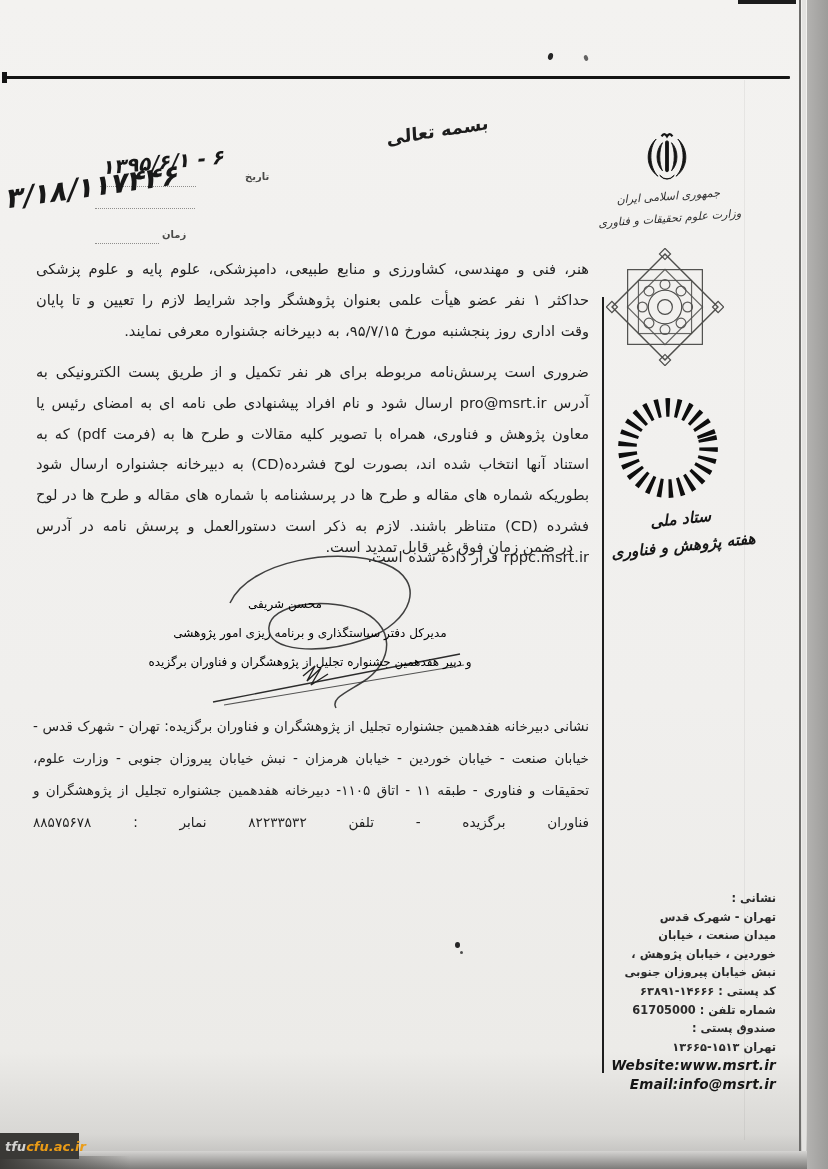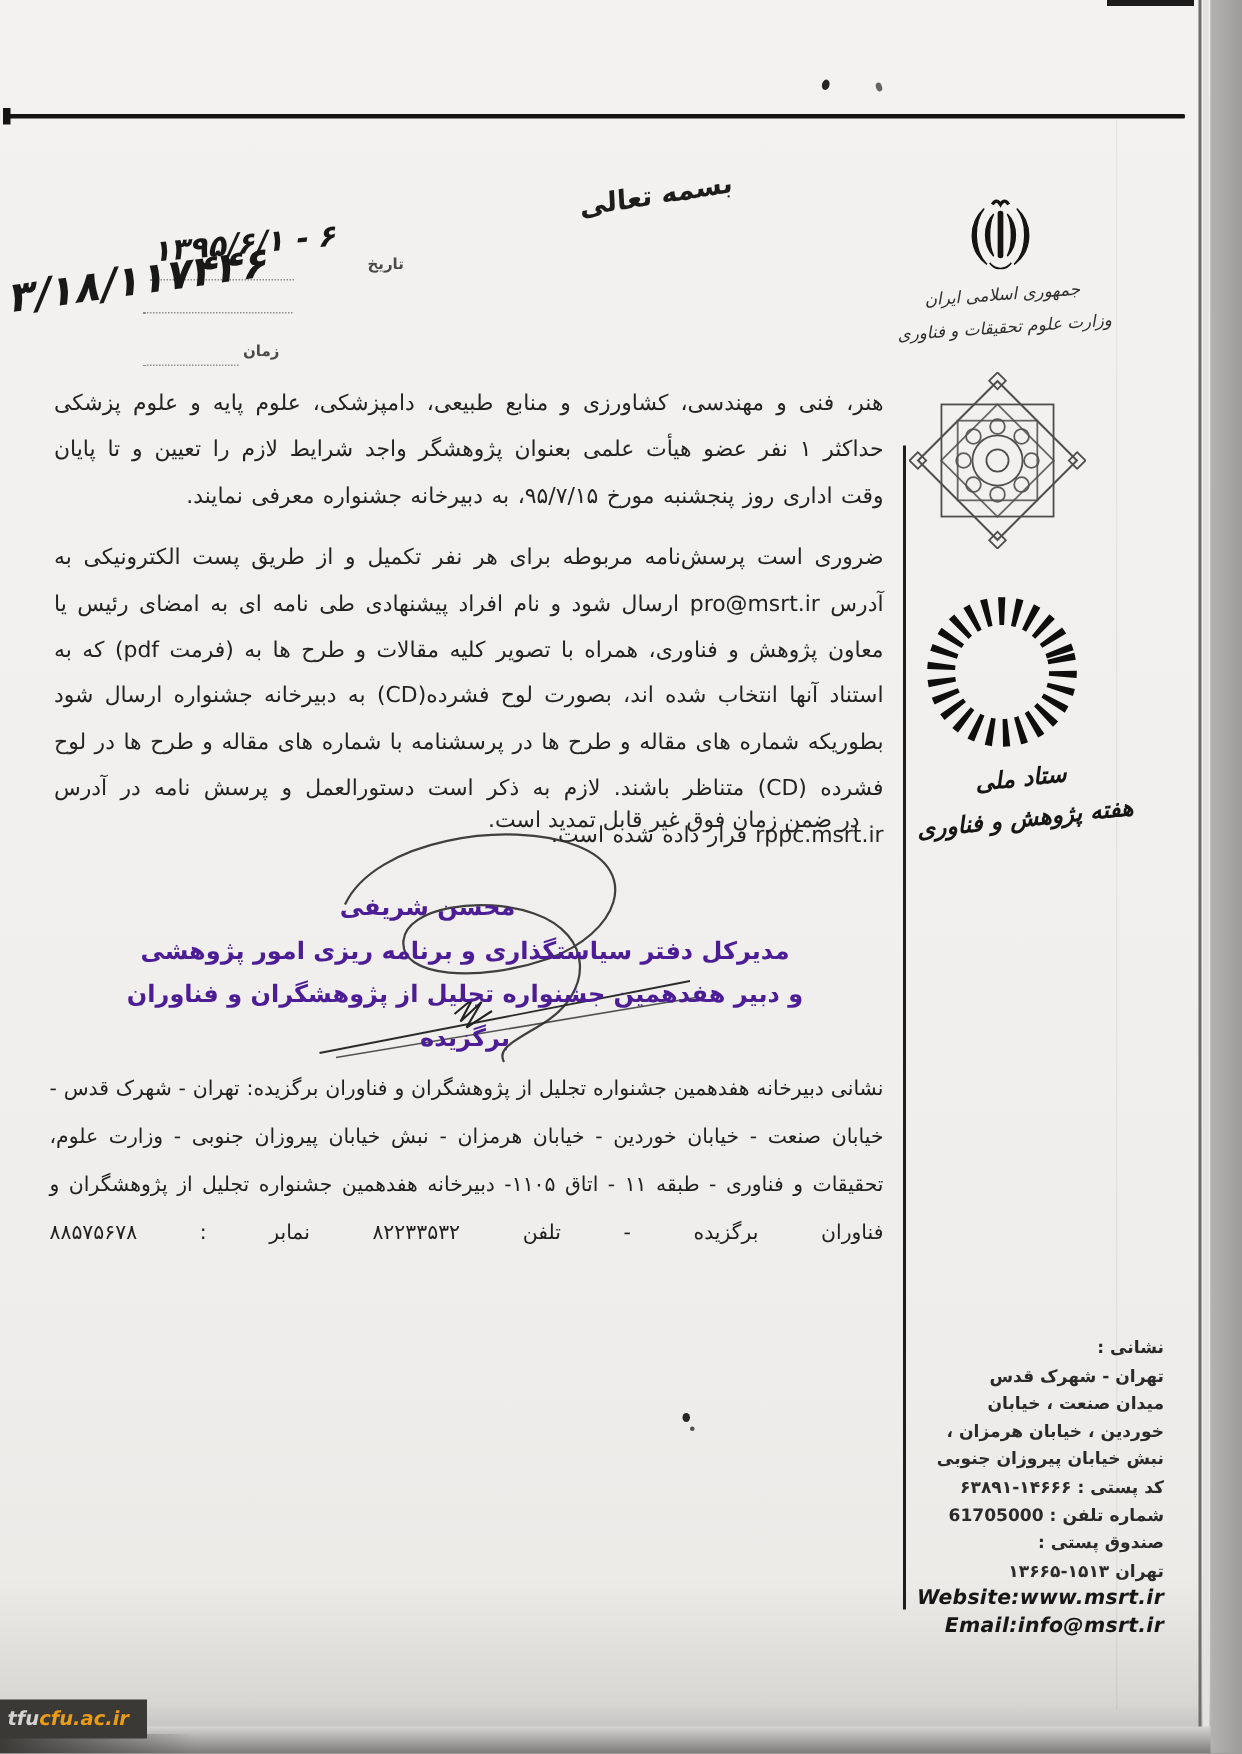--- a/index.html
+++ b/index.html
@@ -32,37 +32,37 @@
   .handw{position:absolute;direction:ltr;unicode-bidi:bidi-override;color:#181818;font-weight:bold;white-space:nowrap;}
   .handw-date{left:103px;top:150px;font-size:20px;transform:rotate(-5deg) skewX(-14deg);}
   .handw-num{left:6px;top:170px;font-size:28px;transform:rotate(-8deg) skewX(-15deg);letter-spacing:2px;}
 
   .body-text{position:absolute;left:36px;width:553px;direction:rtl;text-align:justify;text-align-last:right;
     font-size:14.6px;color:#232323;line-height:30.8px;word-spacing:1px;}
   .closing{position:absolute;left:36px;width:553px;direction:rtl;text-align:right;padding-right:16px;
     box-sizing:border-box;font-size:14.6px;color:#232323;}
 
   .sig-block{position:absolute;left:70px;top:590px;width:480px;text-align:center;direction:rtl;
-    font-weight:bold;font-size:16px;color:#4c1d95;line-height:29px;}
+    font-weight:normal;font-size:12px;color:#000000;line-height:29px;}
   .sig-name{transform:translateX(-25px);}
   .sig-svg{position:absolute;pointer-events:none;}
 
   .addr-block{position:absolute;left:33px;top:710px;width:556px;direction:rtl;text-align:justify;
     text-align-last:justify;font-size:13.6px;font-weight:normal;color:#1f1f1f;line-height:32px;}
 
   .vsep{position:absolute;left:602px;top:297px;width:2.4px;height:776px;background:#1e1e1e;}
 
   .sidebar-caption{position:absolute;left:592px;top:506px;width:180px;text-align:center;direction:rtl;
     font-size:15.5px;font-weight:bold;font-style:italic;color:#161616;line-height:27px;transform:rotate(-6deg);}
 
   .footer-col{position:absolute;left:608px;top:889px;width:178px;direction:rtl;text-align:right;
     padding-right:10px;box-sizing:border-box;font-size:11.4px;font-weight:bold;color:#2b2b2b;line-height:18.6px;}
   .footer-web{direction:ltr;font-size:13.6px;font-style:italic;color:#161616;letter-spacing:0.2px;}
 
-  .badge{position:absolute;left:0;top:1133px;width:98px;height:26px;background:#3a3936;
+  .badge{position:absolute;left:0;top:1133px;width:79px;height:26px;background:#3a3936;
     display:flex;align-items:center;padding-left:5px;box-sizing:border-box;
     font-size:13px;font-weight:bold;font-style:italic;white-space:nowrap;}
   .badge .p1{color:#d3d3d1;}
   .badge .p2{color:#eb9c16;}
 </style>
 </head>
 <body>
 
 <div id="page">
   <div class="paper"></div>
@@ -161,21 +161,21 @@
 
   <div class="sidebar-caption">
     <div>ستاد ملی</div>
     <div>هفته پژوهش و فناوری</div>
   </div>
 
   <div class="footer-col">
     <div>نشانی :</div>
     <div>تهران - شهرک قدس</div>
     <div>میدان صنعت ، خیابان</div>
-    <div>خوردین ، خیابان هرمزان ،</div>
+    <div>خوردین ، خیابان پژوهش ،</div>
     <div>نبش خیابان پیروزان جنوبی</div>
     <div>کد پستی : ۱۴۶۶۶-۶۳۸۹۱</div>
     <div>شماره تلفن : 61705000</div>
     <div>صندوق پستی :</div>
     <div>تهران ۱۵۱۳-۱۳۶۶۵</div>
     <div class="footer-web">Website:www.msrt.ir</div>
     <div class="footer-web">Email:info@msrt.ir</div>
   </div>
 
   <div class="bottom-strip"></div>

